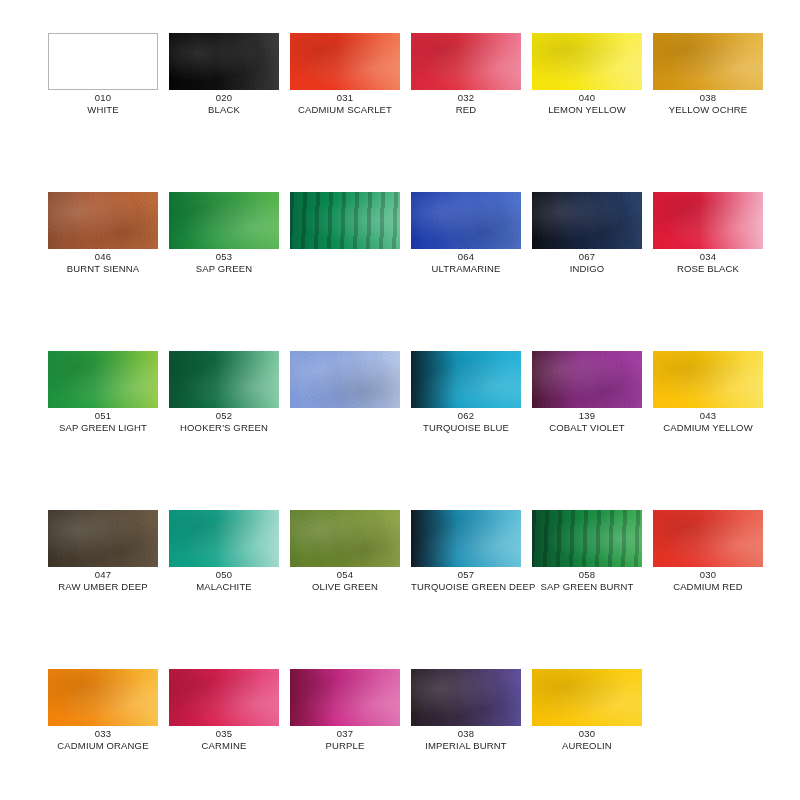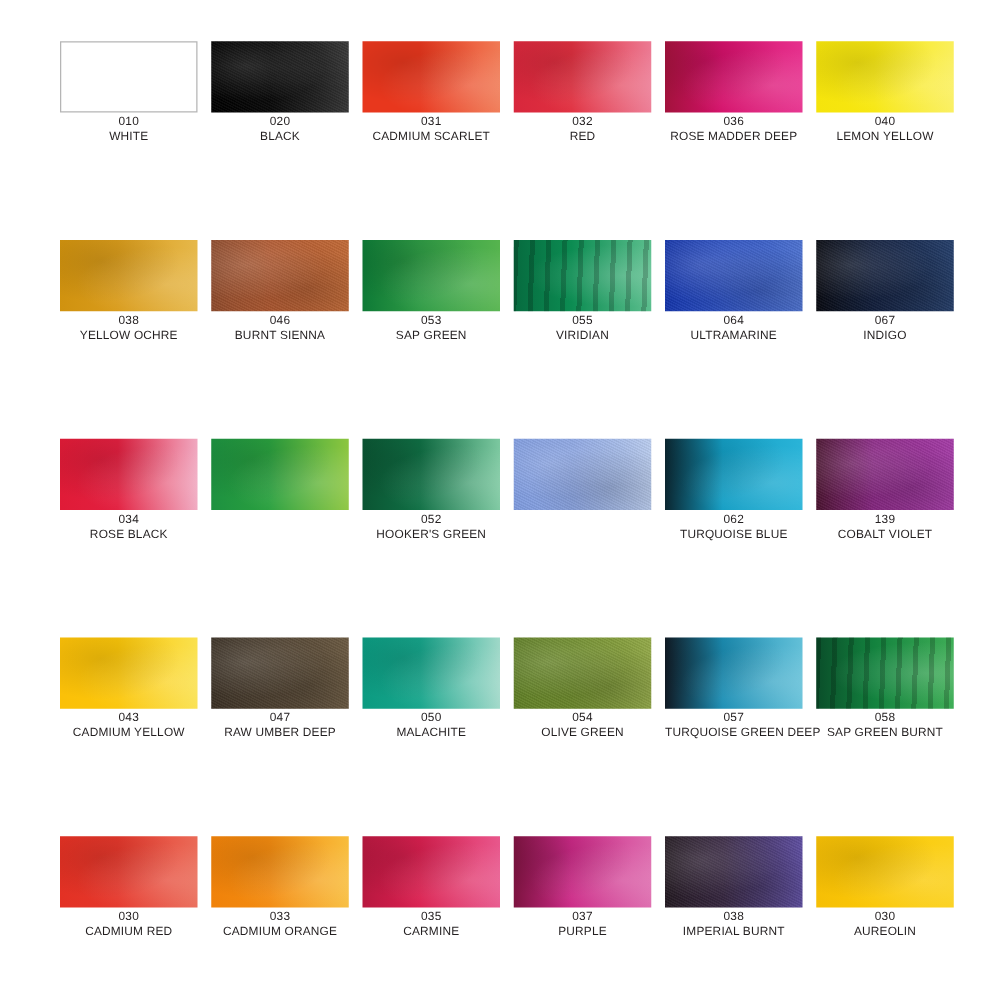--- a/index.html
+++ b/index.html
@@ -100,29 +100,20 @@
       <div class="swatch-cell">
         <div class="swatch-chip" style="background: linear-gradient(90deg, rgb(216, 39, 60) 0%, rgb(224, 48, 64) 42%, rgb(236, 122, 147) 100%);">
           <div class="tex" style="background: radial-gradient(at 30% 30%, rgba(0, 0, 0, 0.12), rgba(0, 0, 0, 0) 58%), radial-gradient(at 78% 62%, rgba(255, 255, 255, 0.16), rgba(255, 255, 255, 0) 60%);"></div>
         </div>
         <div class="swatch-caption">
           <span class="swatch-code">032</span>
           <span class="swatch-name">RED</span>
         </div>
       </div>
       <div class="swatch-cell">
-        <div class="swatch-chip" style="background: linear-gradient(90deg, rgb(163, 18, 60) 0%, rgb(213, 17, 107) 42%, rgb(230, 48, 141) 100%);">
-          <div class="tex" style="background: radial-gradient(at 30% 30%, rgba(0, 0, 0, 0.12), rgba(0, 0, 0, 0) 58%), radial-gradient(at 78% 62%, rgba(255, 255, 255, 0.16), rgba(255, 255, 255, 0) 60%);"></div>
-        </div>
-        <div class="swatch-caption">
-          <span class="swatch-code">036</span>
-          <span class="swatch-name">ROSE MADDER DEEP</span>
-        </div>
-      </div>
-      <div class="swatch-cell">
         <div class="swatch-chip" style="background: linear-gradient(90deg, rgb(245, 228, 12) 0%, rgb(247, 231, 17) 42%, rgb(250, 239, 92) 100%);">
           <div class="tex" style="background: radial-gradient(at 30% 30%, rgba(0, 0, 0, 0.12), rgba(0, 0, 0, 0) 58%), radial-gradient(at 78% 62%, rgba(255, 255, 255, 0.16), rgba(255, 255, 255, 0) 60%);"></div>
         </div>
         <div class="swatch-caption">
           <span class="swatch-code">040</span>
           <span class="swatch-name">LEMON YELLOW</span>
         </div>
       </div>
       <div class="swatch-cell">
         <div class="swatch-chip" style="background: linear-gradient(90deg, rgb(208, 146, 15) 0%, rgb(217, 156, 28) 42%, rgb(230, 184, 74) 100%);">
@@ -148,24 +139,20 @@
         </div>
         <div class="swatch-caption">
           <span class="swatch-code">053</span>
           <span class="swatch-name">SAP GREEN</span>
         </div>
       </div>
       <div class="swatch-cell">
         <div class="swatch-chip" style="background: linear-gradient(90deg, rgb(6, 107, 63) 0%, rgb(12, 140, 82) 42%, rgb(92, 191, 142) 100%);">
           <div class="tex" style="background: repeating-linear-gradient(92deg, rgba(0, 0, 0, 0.2) 0px, rgba(0, 0, 0, 0.2) 4px, rgba(0, 0, 0, 0) 4px, rgba(0, 0, 0, 0) 13px), radial-gradient(at 80% 50%, rgba(255, 255, 255, 0.18), rgba(255, 255, 255, 0) 62%);"></div>
         </div>
-        <div class="swatch-caption">
-          <span class="swatch-code">055</span>
-          <span class="swatch-name">VIRIDIAN</span>
-        </div>
       </div>
       <div class="swatch-cell">
         <div class="swatch-chip" style="background: linear-gradient(90deg, rgb(21, 53, 168) 0%, rgb(47, 82, 192) 42%, rgb(79, 115, 207) 100%);">
           <div class="tex" style="background: radial-gradient(at 25% 35%, rgba(255, 255, 255, 0.14), rgba(255, 255, 255, 0) 55%), radial-gradient(at 70% 70%, rgba(0, 0, 0, 0.16), rgba(0, 0, 0, 0) 60%), repeating-linear-gradient(27deg, rgba(0, 0, 0, 0.05) 0px, rgba(0, 0, 0, 0.05) 1px, rgba(255, 255, 255, 0.04) 1px, rgba(255, 255, 255, 0.04) 2px);"></div>
         </div>
         <div class="swatch-caption">
           <span class="swatch-code">064</span>
           <span class="swatch-name">ULTRAMARINE</span>
         </div>
       </div>
@@ -183,20 +170,24 @@
           <div class="tex" style="background: radial-gradient(at 30% 30%, rgba(0, 0, 0, 0.12), rgba(0, 0, 0, 0) 58%), radial-gradient(at 78% 62%, rgba(255, 255, 255, 0.16), rgba(255, 255, 255, 0) 60%);"></div>
         </div>
         <div class="swatch-caption">
           <span class="swatch-code">034</span>
           <span class="swatch-name">ROSE BLACK</span>
         </div>
       </div>
       <div class="swatch-cell">
         <div class="swatch-chip" style="background: linear-gradient(90deg, rgb(29, 145, 64) 0%, rgb(42, 160, 63) 42%, rgb(141, 198, 63) 100%);">
           <div class="tex" style="background: radial-gradient(at 30% 30%, rgba(0, 0, 0, 0.12), rgba(0, 0, 0, 0) 58%), radial-gradient(at 78% 62%, rgba(255, 255, 255, 0.16), rgba(255, 255, 255, 0) 60%);"></div>
+        </div>
+        <div class="swatch-caption">
+          <span class="swatch-code">051</span>
+          <span class="swatch-name">SAP GREEN LIGHT</span>
         </div>
       </div>
       <div class="swatch-cell">
         <div class="swatch-chip" style="background: linear-gradient(90deg, rgb(11, 85, 51) 0%, rgb(16, 112, 69) 42%, rgb(124, 200, 160) 100%);">
           <div class="tex" style="background: radial-gradient(at 30% 30%, rgba(0, 0, 0, 0.12), rgba(0, 0, 0, 0) 58%), radial-gradient(at 78% 62%, rgba(255, 255, 255, 0.16), rgba(255, 255, 255, 0) 60%);"></div>
         </div>
         <div class="swatch-caption">
           <span class="swatch-code">052</span>
           <span class="swatch-name">HOOKER'S GREEN</span>
         </div>

